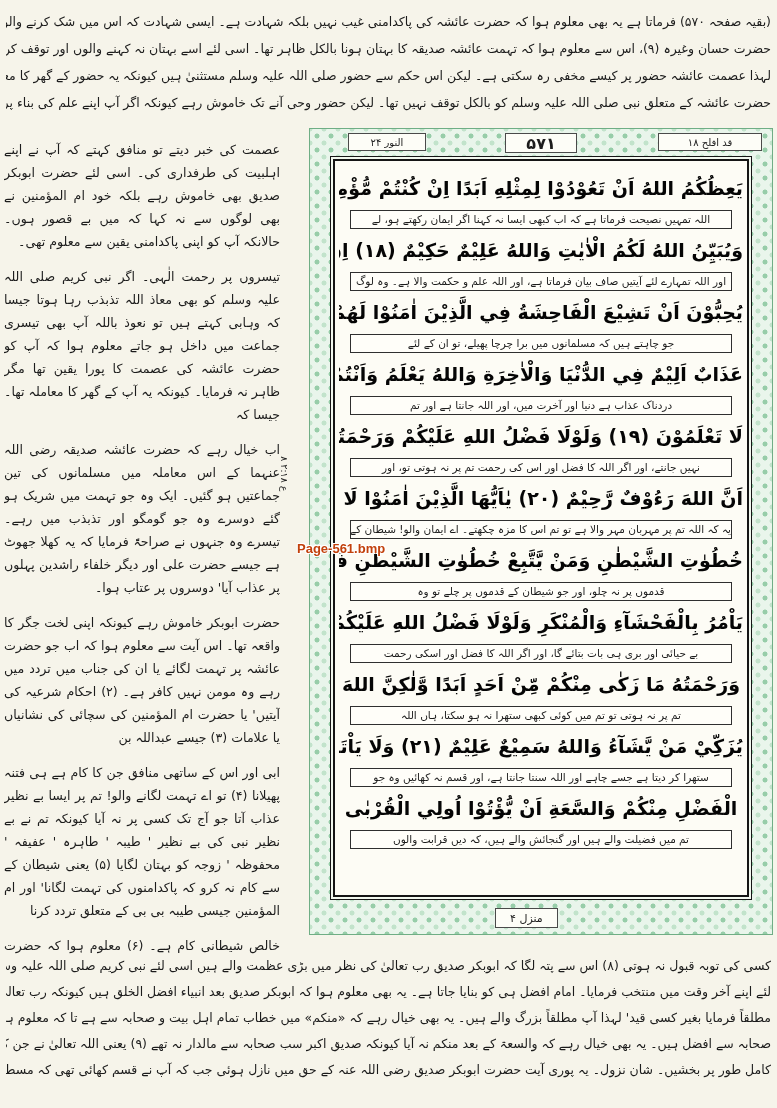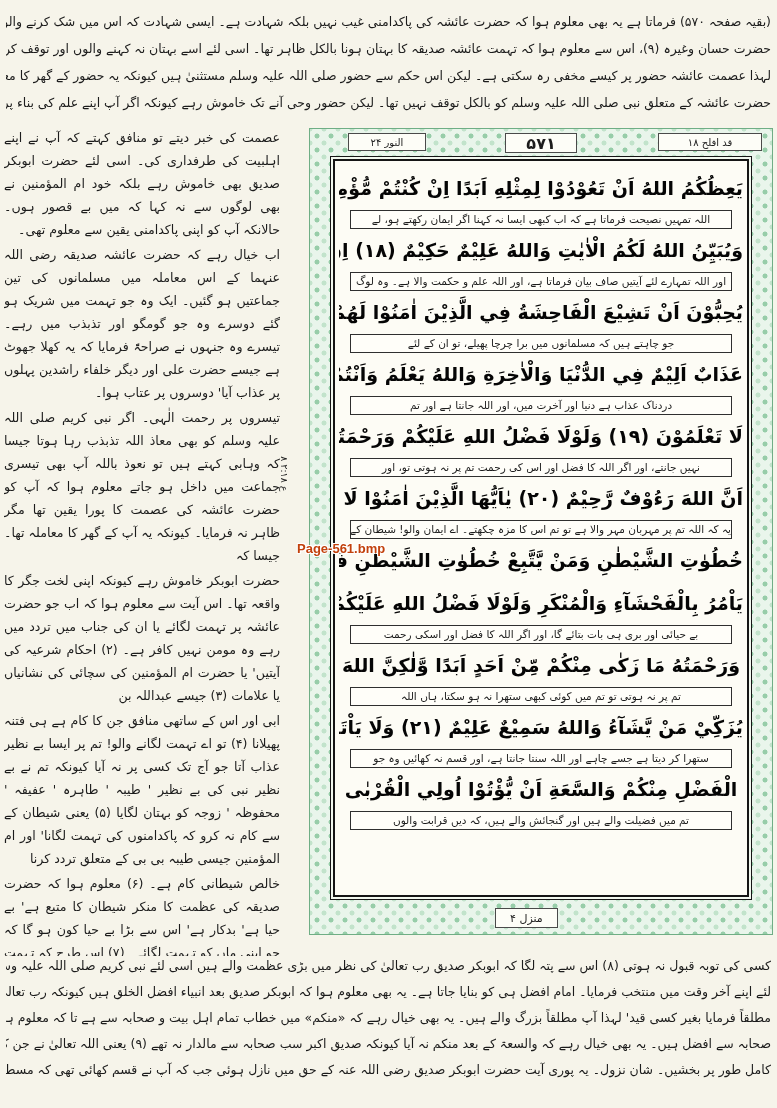--- a/index.html
+++ b/index.html
@@ -19,21 +19,21 @@
     position:absolute; top:953px; left:6px; right:6px; height:136px;
     font-size:12.5px; line-height:26px; text-align:justify;
   }
   .cline{white-space:nowrap; overflow:hidden; text-align:right;}
 
   
   .left-col{
     position:absolute; top:126px; left:4px; width:276px; height:830px;
     font-size:12.6px; line-height:23px; text-align:justify; overflow:hidden;
   }
-  .left-col p{margin:0 0 2px 0;}
+  .left-col p{margin:12px 0 2px 0;}
 
   
   .margin-note{
     position:absolute; left:276px; top:478px; width:16px;
     font-size:9.5px; color:#222; transform:rotate(90deg); transform-origin:center;
     white-space:nowrap; direction:rtl;
   }
 
   
   .quran{
@@ -100,22 +100,22 @@
 
   <div class="top-block urdu">
     <div class="cline">(بقیہ صفحہ ۵۷۰) فرماتا ہے یہ بھی معلوم ہوا کہ حضرت عائشہ کی پاکدامنی غیب نہیں بلکہ شہادت ہے۔ ایسی شہادت کہ اس میں شک کرنے والوں کو عتاب ہوا۔ جیسے</div>
     <div class="cline">حضرت حسان وغیرہ (۹)، اس سے معلوم ہوا کہ تہمت عائشہ صدیقہ کا بہتان ہونا بالکل ظاہر تھا۔ اسی لئے اسے بہتان نہ کہنے والوں اور توقف کرنے والوں پر عتاب ہوا</div>
     <div class="cline">لہذا عصمت عائشہ حضور پر کیسے مخفی رہ سکتی ہے۔ لیکن اس حکم سے حضور صلی اللہ علیہ وسلم مستثنیٰ ہیں کیونکہ یہ حضور کے گھر کا معاملہ تھا۔ یہ عتاب دوسروں پر ہے۔</div>
     <div class="cline">حضرت عائشہ کے متعلق نبی صلی اللہ علیہ وسلم کو بالکل توقف نہیں تھا۔ لیکن حضور وحی آنے تک خاموش رہے کیونکہ اگر آپ اپنے علم کی بناء پر ام المؤمنین کی</div>
   </div>
 
   <div class="left-col urdu">
     <p>عصمت کی خبر دیتے تو منافق کہتے کہ آپ نے اپنے اہلبیت کی طرفداری کی۔ اسی لئے حضرت ابوبکر صدیق بھی خاموش رہے بلکہ خود ام المؤمنین نے بھی لوگوں سے نہ کہا کہ میں بے قصور ہوں۔ حالانکہ آپ کو اپنی پاکدامنی یقین سے معلوم تھی۔</p>
+    <p>تیسروں پر رحمت الٰہی۔ اگر نبی کریم صلی اللہ علیہ وسلم کو بھی معاذ اللہ تذبذب رہا ہوتا جیسا کہ وہابی کہتے ہیں تو نعوذ باللہ آپ بھی تیسری جماعت میں داخل ہو جاتے معلوم ہوا کہ آپ کو حضرت عائشہ کی عصمت کا پورا یقین تھا مگر ظاہر نہ فرمایا۔ کیونکہ یہ آپ کے گھر کا معاملہ تھا۔ جیسا کہ</p>
     <p>اب خیال رہے کہ حضرت عائشہ صدیقہ رضی اللہ عنہما کے اس معاملہ میں مسلمانوں کی تین جماعتیں ہو گئیں۔ ایک وہ جو تہمت میں شریک ہو گئے دوسرے وہ جو گومگو اور تذبذب میں رہے۔ تیسرے وہ جنہوں نے صراحۃً فرمایا کہ یہ کھلا جھوٹ ہے جیسے حضرت علی اور دیگر خلفاء راشدین پہلوں پر عذاب آیا' دوسروں پر عتاب ہوا۔</p>
-    <p>تیسروں پر رحمت الٰہی۔ اگر نبی کریم صلی اللہ علیہ وسلم کو بھی معاذ اللہ تذبذب رہا ہوتا جیسا کہ وہابی کہتے ہیں تو نعوذ باللہ آپ بھی تیسری جماعت میں داخل ہو جاتے معلوم ہوا کہ آپ کو حضرت عائشہ کی عصمت کا پورا یقین تھا مگر ظاہر نہ فرمایا۔ کیونکہ یہ آپ کے گھر کا معاملہ تھا۔ جیسا کہ</p>
     <p>حضرت ابوبکر خاموش رہے کیونکہ اپنی لخت جگر کا واقعہ تھا۔ اس آیت سے معلوم ہوا کہ اب جو حضرت عائشہ پر تہمت لگائے یا ان کی جناب میں تردد میں رہے وہ مومن نہیں کافر ہے۔ (۲) احکام شرعیہ کی آیتیں' یا حضرت ام المؤمنین کی سچائی کی نشانیاں یا علامات (۳) جیسے عبداللہ بن</p>
     <p>ابی اور اس کے ساتھی منافق جن کا کام ہے ہی فتنہ پھیلانا (۴) تو اے تہمت لگانے والو! تم پر ایسا بے نظیر عذاب آتا جو آج تک کسی پر نہ آیا کیونکہ تم نے بے نظیر نبی کی بے نظیر ' طیبہ ' طاہرہ ' عفیفہ ' محفوظہ ' زوجہ کو بہتان لگایا (۵) یعنی شیطان کے سے کام نہ کرو کہ پاکدامنوں کی تہمت لگانا' اور ام المؤمنین جیسی طیبہ بی بی کے متعلق تردد کرنا</p>
     <p>خالص شیطانی کام ہے۔ (۶) معلوم ہوا کہ حضرت صدیقہ کی عظمت کا منکر شیطان کا متبع ہے' بے حیا ہے' بدکار ہے' اس سے بڑا بے حیا کون ہو گا کہ جو اپنی ماں کو تہمت لگائے۔ (۷) اس طرح کہ تہمت لگانے والوں اور تردد کرنے والوں کو کبھی توبہ کی توفیق نہ ملتی' یا ان میں سے</p>
   </div>
 
   <div class="margin-note">ع ۲:۱۸ ۸</div>
 
   <div class="quran">
     <div class="hdr-box hdr-surah urdu">النور ۲۴</div>
     <div class="hdr-box hdr-page urdu">۵۷۱</div>
@@ -129,20 +129,21 @@
         <div class="tr urdu">اور اللہ تمہارے لئے آیتیں صاف بیان فرماتا ہے، اور اللہ علم و حکمت والا ہے۔ وہ لوگ</div>
         <div class="ayah urdu">يُحِبُّوْنَ اَنْ تَشِيْعَ الْفَاحِشَةُ فِي الَّذِيْنَ اٰمَنُوْا لَهُمْ</div>
         <div class="tr urdu">جو چاہتے ہیں کہ مسلمانوں میں برا چرچا پھیلے، تو ان کے لئے</div>
         <div class="ayah urdu">عَذَابٌ اَلِيْمٌ فِي الدُّنْيَا وَالْاٰخِرَةِ وَاللهُ يَعْلَمُ وَاَنْتُمْ</div>
         <div class="tr urdu">دردناک عذاب ہے دنیا اور آخرت میں، اور اللہ جانتا ہے اور تم</div>
         <div class="ayah urdu">لَا تَعْلَمُوْنَ (۱۹) وَلَوْلَا فَضْلُ اللهِ عَلَيْكُمْ وَرَحْمَتُهُ وَ</div>
         <div class="tr urdu">نہیں جانتے، اور اگر اللہ کا فضل اور اس کی رحمت تم پر نہ ہوتی تو، اور</div>
         <div class="ayah urdu">اَنَّ اللهَ رَءُوْفٌ رَّحِيْمٌ (۲۰) يٰاَيُّهَا الَّذِيْنَ اٰمَنُوْا لَا تَتَّبِعُوْا</div>
         <div class="tr urdu">یہ کہ اللہ تم پر مہربان مہر والا ہے تو تم اس کا مزہ چکھتے۔ اے ایمان والو! شیطان کے</div>
         <div class="ayah urdu">خُطُوٰتِ الشَّيْطٰنِ وَمَنْ يَّتَّبِعْ خُطُوٰتِ الشَّيْطٰنِ فَاِنَّهُ</div>
+        <div class="tr urdu">قدموں پر نہ چلو، اور جو شیطان کے قدموں پر چلے تو وہ</div>
         <div class="ayah urdu">يَاْمُرُ بِالْفَحْشَآءِ وَالْمُنْكَرِ وَلَوْلَا فَضْلُ اللهِ عَلَيْكُمْ</div>
         <div class="tr urdu">بے حیائی اور بری ہی بات بتائے گا، اور اگر اللہ کا فضل اور اسکی رحمت</div>
         <div class="ayah urdu">وَرَحْمَتُهُ مَا زَكٰى مِنْكُمْ مِّنْ اَحَدٍ اَبَدًا وَّلٰكِنَّ اللهَ</div>
         <div class="tr urdu">تم پر نہ ہوتی تو تم میں کوئی کبھی ستھرا نہ ہو سکتا، ہاں اللہ</div>
         <div class="ayah urdu">يُزَكِّيْ مَنْ يَّشَآءُ وَاللهُ سَمِيْعٌ عَلِيْمٌ (۲۱) وَلَا يَاْتَلِ اُولُوا</div>
         <div class="tr urdu">ستھرا کر دیتا ہے جسے چاہے اور اللہ سنتا جانتا ہے، اور قسم نہ کھائیں وہ جو</div>
         <div class="ayah urdu">الْفَضْلِ مِنْكُمْ وَالسَّعَةِ اَنْ يُّؤْتُوْا اُولِي الْقُرْبٰى</div>
         <div class="tr urdu">تم میں فضیلت والے ہیں اور گنجائش والے ہیں، کہ دیں قرابت والوں</div>
       </div>
     </div>

